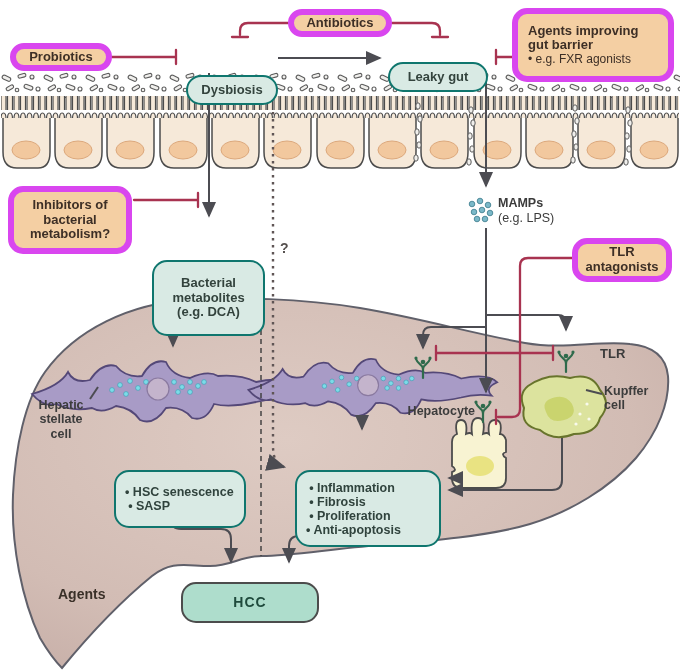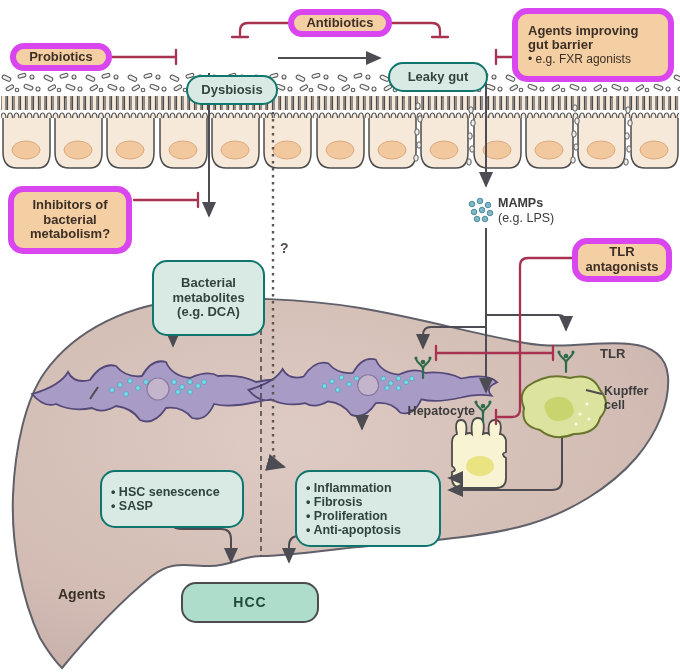--- a/index.html
+++ b/index.html
@@ -7,21 +7,21 @@
        font-family:"Liberation Sans",sans-serif;color:#3a3a3a;}
   #layers{position:absolute;left:0;top:0;}
   .box{position:absolute;box-sizing:border-box;display:flex;flex-direction:column;
        align-items:center;justify-content:center;text-align:center;
        border-radius:15px;font-weight:bold;line-height:1.12;}
   .orange{background:#f4cfa3;border:6px solid #d946ef;color:#3d2f26;font-size:13px;}
   .teal{background:#d9eae4;border:2px solid #0f766e;color:#33433d;font-size:13px;margin-top:32px;}
   .hcc{background:#aeddcc;border:2px solid #4c4c4c;color:#1f4a3c;font-size:14px;letter-spacing:1px;}
   .leftalign{align-items:flex-start;text-align:left;padding:6px 10px;}
   .bullist{align-items:flex-start;text-align:left;padding:7px 9px;font-weight:600;font-size:12.5px;color:#30433d;}
-  .bullet{padding-left:11px;text-indent:-11px;}
+  .bullet{padding-left:11px;text-indent:-11px;text-align:right;}
   .bullet::before{content:"• ";}
   .lbl{position:absolute;font-size:12.5px;color:#3c3c3c;line-height:1.15;}
   .lbl.bold{font-weight:bold;}
   .small{font-size:12px;font-weight:normal;}
 </style>
 </head>
 <body>
 
 <div id="fig">
 
@@ -247,41 +247,42 @@
 </div>
 
 <div class="box teal" style="left:152px;top:228px;width:113px;height:76px;padding:20px;font-weight:600">
   <span>Bacterial metabolites (e.g. DCA)</span>
 </div>
 
 <div class="box orange" style="left:572px;top:238px;width:100px;height:44px;padding:10px">
   <span>TLR antagonists</span>
 </div>
 
-<div class="box teal bullist" style="left:100px;top:438px;width:144px;height:58px">
+<div class="box teal bullist" style="left:114px;top:438px;width:132px;height:58px">
   <div class="bullet">HSC senescence</div>
   <div class="bullet">SASP</div>
 </div>
 
 <div class="box teal bullist" style="left:295px;top:438px;width:146px;height:77px">
   <div class="bullet">Inflammation</div>
   <div class="bullet">Fibrosis</div>
   <div class="bullet">Proliferation</div>
   <div class="bullet">Anti-apoptosis</div>
 </div>
 
 <div class="box hcc" style="left:181px;top:582px;width:138px;height:41px">
   <span>HCC</span>
 </div>
 
 <div class="lbl" style="left:498px;top:196px;width:80px;font-weight:600">MAMPs</div>
 <div class="lbl" style="left:498px;top:211px;width:90px">(e.g. LPS)</div>
 
 <div class="lbl bold" style="left:280px;top:240px;font-size:14px;color:#55504e">?</div>
 
+<div class="lbl" style="left:28px;top:398px;width:66px;text-align:center;font-weight:600">Hepatic stellate cell</div>
 
 <div class="lbl" style="left:395px;top:404px;width:80px;text-align:right;font-weight:600">Hepatocyte</div>
 
 <div class="lbl bold" style="left:600px;top:347px;font-size:13px">TLR</div>
 
 <div class="lbl" style="left:604px;top:384px;width:60px;font-weight:600">Kupffer cell</div>
 
 <div class="lbl bold" style="left:58px;top:586px;font-size:14px;color:#3a3028">Agents</div>
 
 </div>

